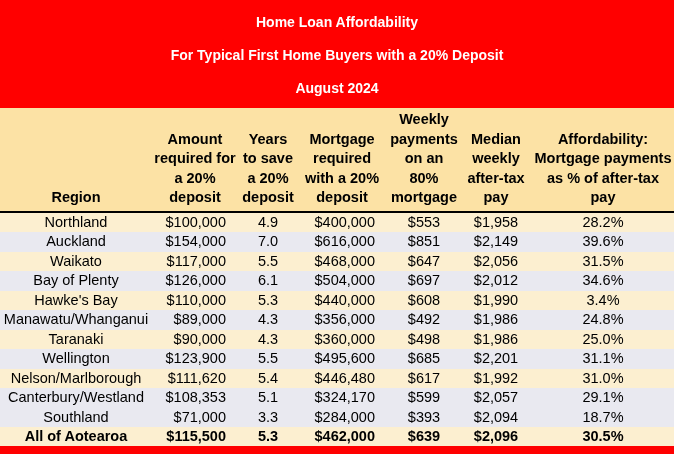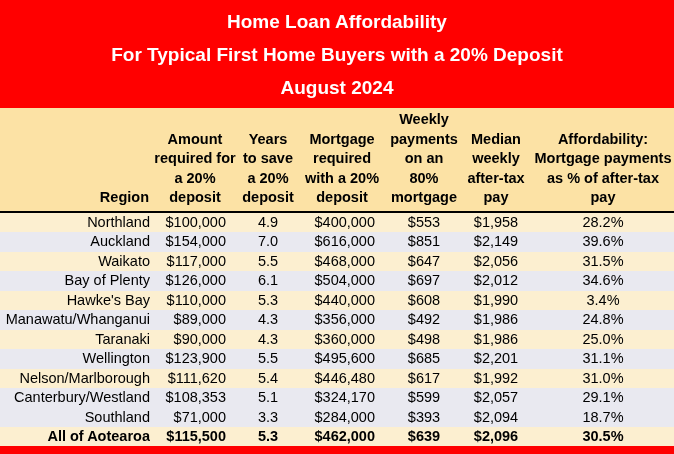--- a/index.html
+++ b/index.html
@@ -14,21 +14,21 @@
   .title-band{
     background:#ff0000;
     height:108px;
     display:flex;flex-direction:column;
     align-items:center;justify-content:center;
     gap:13px;
     padding-top:2px;
     box-sizing:border-box;
   }
   .title-band .tline{
-    color:#ffffff;font-weight:bold;font-size:19px;line-height:20px;
+    color:#ffffff;font-weight:bold;font-size:14px;line-height:20px;
     white-space:nowrap;
   }
   
   table{
     border-collapse:collapse;
     table-layout:fixed;
     width:674px;
     background:#fce2a5;
   }
   col.c-region{width:150px;}
@@ -44,32 +44,32 @@
     font-weight:bold;
     font-size:14.5px;
     line-height:19.5px;
     vertical-align:bottom;
     text-align:center;
     padding:2px 1px 3px 1px;
     height:82px;
     box-sizing:border-box;
     border-bottom:2px solid #000;
   }
-  thead th.col-region{text-align:right;padding-left:3px;}
+  thead th.col-region{text-align:center;padding-left:3px;}
   tbody td{
     font-size:14.5px;
     line-height:19.5px;
     height:19.5px;
     padding:0;
     color:#000;
     text-align:center;
     white-space:nowrap;
     overflow:hidden;
   }
-  tbody td.col-region{text-align:right;padding-left:2px;}
+  tbody td.col-region{text-align:center;padding-left:2px;}
   tbody td.col-amount{text-align:right;padding-right:14px;}
   tbody td.col-mortgage{text-align:right;padding-right:13px;margin-top:45px;}
   tbody tr.odd{background:#fcefd0;}
   tbody tr.even{background:#e9e9f0;}
   tbody tr.total td{font-weight:bold;background:#fcefd0;}
   
   .bottom-strip{
     position:absolute;left:0;bottom:0;
     width:674px;height:8px;background:#ff0000;
   }

